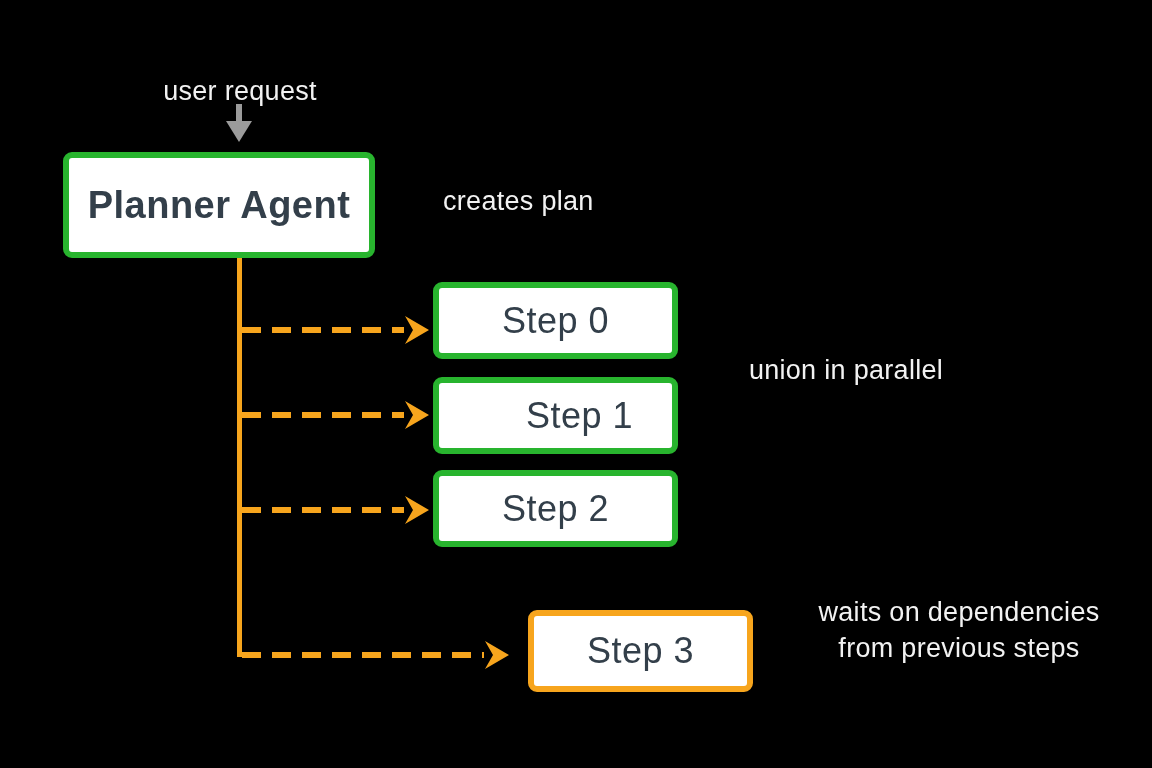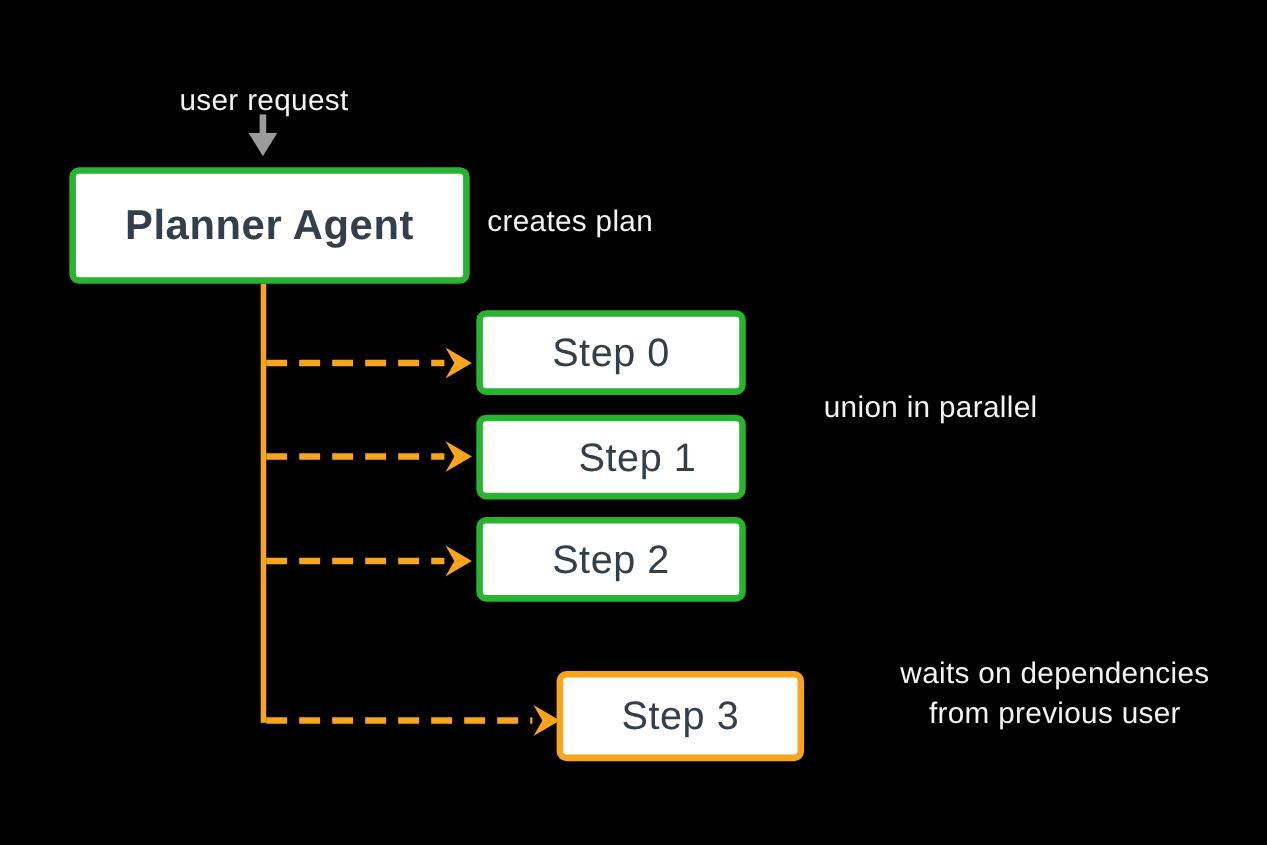--- a/index.html
+++ b/index.html
@@ -36,28 +36,28 @@
     background:var(--boxbg);
     border-radius:9px;
     display:flex;
     align-items:center;
     justify-content:center;
     color:var(--dark);
   }
   .box.green{border:6px solid var(--green);}
   .box.orange{border:6px solid var(--orange);}
   .planner{
-    left:63px;top:152px;width:364px;height:106px;
+    left:63px;top:152px;width:312px;height:106px;
     font-size:38px;font-weight:700;letter-spacing:0.5px;
   }
   .step{font-size:36px;font-weight:400;letter-spacing:0.5px;}
   .step0{left:433px;top:282px;width:245px;height:77px;}
   .step1{left:433px;top:377px;width:245px;height:77px;padding-left:48px;}
   .step2{left:433px;top:470px;width:245px;height:77px;}
-  .step3{left:506px;top:610px;width:225px;height:82px;text-align:center;}
+  .step3{left:528px;top:610px;width:225px;height:82px;text-align:center;}
   .user-request{left:140px;top:76px;width:200px;text-align:center;}
   .creates-plan{left:443px;top:186px;}
   .parallel-note{left:696px;top:352px;width:300px;line-height:37px;}
   .waits-note{left:770px;top:594px;width:378px;line-height:36px;}
   .logo{
     position:absolute;top:73px;right:2px;
     color:var(--light);font-size:34px;font-weight:400;letter-spacing:1px;
   }
   svg.connectors{
     position:absolute;left:0;top:0;
@@ -114,16 +114,16 @@
   <div class="box orange step step3">
     <span>Step 3</span>
   </div>
 
   <div class="note center parallel-note">
     <span class="line">union in parallel</span>
   </div>
 
   <div class="note center waits-note">
     <span class="line">waits on dependencies</span>
-    <span class="line">from previous user</span>
+    <span class="line">from previous steps</span>
   </div>
 
 </div>
 
 </body></html>

